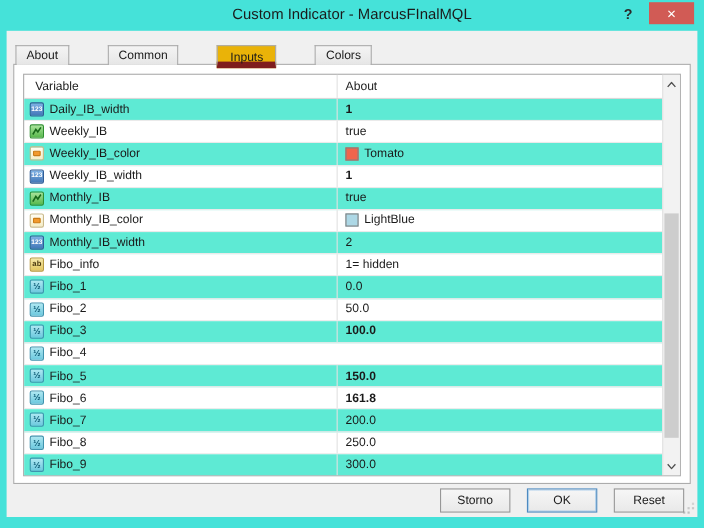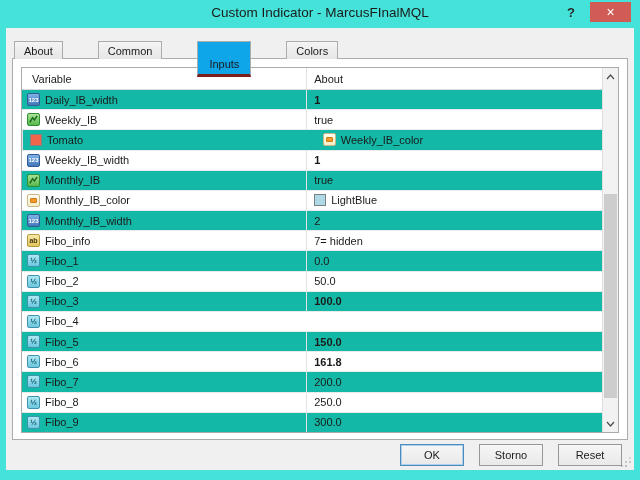--- a/index.html
+++ b/index.html
@@ -15,38 +15,38 @@
                display:flex; align-items:center; justify-content:center; }
   .close-btn span { color:#fff; font-size:14px; line-height:1; }
 
   
   .dialog { position:absolute; left:6px; right:6px; top:28px; bottom:10px; background:#F0F0F0; }
 
   
   .tabs { position:absolute; left:8px; top:13px; display:flex; align-items:flex-start; z-index:3;gap:36px; }
   .tab { font-size:11px; padding:3px 9px 3px 9px; background:linear-gradient(#F4F4F4,#E6E6E6);
          border:1px solid #ACACAC; border-bottom:none; margin-right:-1px; height:18px; color:#1a1a1a; }
-  .tab.active { background:#0ea5e9; height:21px; padding:16px 11px; position:relative; z-index:4;
-                border-bottom:3px solid #7f1d1d; margin-bottom:-1px; }
+  .tab.active { background:#eab308; height:21px; padding:4px 11px; position:relative; z-index:4;
+                border-bottom:6px solid #7f1d1d; margin-bottom:-1px; }
 
   
   .pane { position:absolute; left:6px; right:6px; top:30px; bottom:30px; background:#fff; border:1px solid #ACACAC; z-index:2; }
 
   
   .grid { position:absolute; left:8px; top:8px; right:8px; bottom:6px; border:1px solid #ABABAB;
           background:#fff; display:flex; flex-direction:column; }
   .grid-header { height:22px; display:flex; align-items:center; border-bottom:1px solid #D8D8D8;
                  margin-right:16px; font-size:11px; color:#222; flex:0 0 22px; }
   .h-var { width:49%; padding-left:10px; }
   .h-val { flex:1; align-self:stretch; display:flex; align-items:center; border-left:1px solid #E2E2E2; padding-left:7px; }
 
   .rows { flex:1; display:flex; flex-direction:column; margin-right:16px; }
   .row { flex:1; display:flex; align-items:stretch; font-size:11px; border-bottom:1px solid #EAEAEA; }
   .row:last-child { border-bottom:none; }
-  .row.alt { background:#14b8a6; }
+  .row.alt { background:#5eead4; }
   .var-cell { width:49%; display:flex; align-items:center; gap:5px; padding-left:5px; }
   .val-cell { flex:1; display:flex; align-items:center; gap:5px; border-left:1px solid #E2E2E2; padding-left:7px; }
   .val-cell.bold { font-weight:bold; }
 
   
   .type-icon { width:13px; height:13px; border-radius:2px; flex:0 0 13px; display:flex;
                align-items:center; justify-content:center; font-weight:bold; overflow:hidden; }
   .icon-int    { background:linear-gradient(#7FB2E5,#4377B8); border:1px solid #2F5C96; color:#fff; font-size:6px; }
   .icon-bool   { background:linear-gradient(#A9E49B,#57B84B); border:1px solid #2E8F2E; }
   .icon-color  { background:linear-gradient(#FFFDF2,#F6EDC6); border:1px solid #C9B98A; }
@@ -120,29 +120,29 @@
                     <polyline points="2,9 5,4 7,6.5 10,2" fill="none" stroke="#19691B" stroke-width="1.6"></polyline>
                   </svg>
                 </span>
                 <span>Weekly_IB</span>
               </div>
               <div class="cell val-cell">
                 <span>true</span>
               </div>
             </div>
             <div class="row alt">
-              <div class="cell val-cell">
-                <span class="swatch" style="background: rgb(240, 101, 76);"></span>
-                <span>Tomato</span>
-              </div>
               <div class="cell var-cell">
                 <span class="type-icon icon-color">
                   <span class="blob"></span>
                 </span>
                 <span>Weekly_IB_color</span>
+              </div>
+              <div class="cell val-cell">
+                <span class="swatch" style="background: rgb(240, 101, 76);"></span>
+                <span>Tomato</span>
               </div>
             </div>
             <div class="row">
               <div class="cell var-cell">
                 <span class="type-icon icon-int">123</span>
                 <span>Weekly_IB_width</span>
               </div>
               <div class="cell val-cell bold">
                 <span>1</span>
               </div>
@@ -180,21 +180,21 @@
               <div class="cell val-cell">
                 <span>2</span>
               </div>
             </div>
             <div class="row">
               <div class="cell var-cell">
                 <span class="type-icon icon-string">ab</span>
                 <span>Fibo_info</span>
               </div>
               <div class="cell val-cell">
-                <span>7= hidden</span>
+                <span>1= hidden</span>
               </div>
             </div>
             <div class="row alt">
               <div class="cell var-cell">
                 <span class="type-icon icon-double">½</span>
                 <span>Fibo_1</span>
               </div>
               <div class="cell val-cell">
                 <span>0.0</span>
               </div>
@@ -281,20 +281,20 @@
             <svg width="9" height="6" viewBox="0 0 9 6">
                 <polyline points="1,1 4.5,5 8,1" fill="none" stroke="#4D4D4D" stroke-width="1.2"></polyline>
               </svg>
           </div>
         </div>
 
       </div>
     </div>
 
     <div class="btn-row">
+        <div class="btn">Storno</div>
         <div class="btn default">OK</div>
-        <div class="btn">Storno</div>
         <div class="btn">Reset</div>
       </div>
     <div class="grip"></div>
 
   </div>
 </div>
 
 </body></html>

